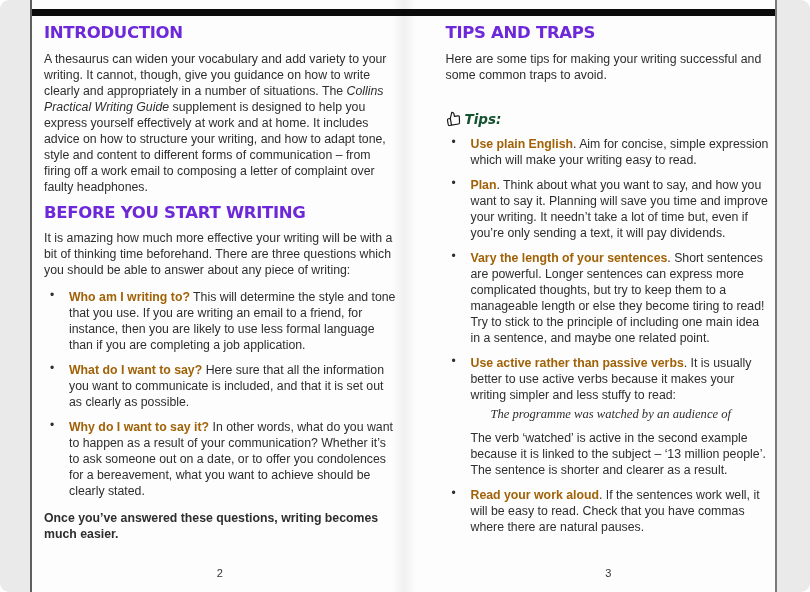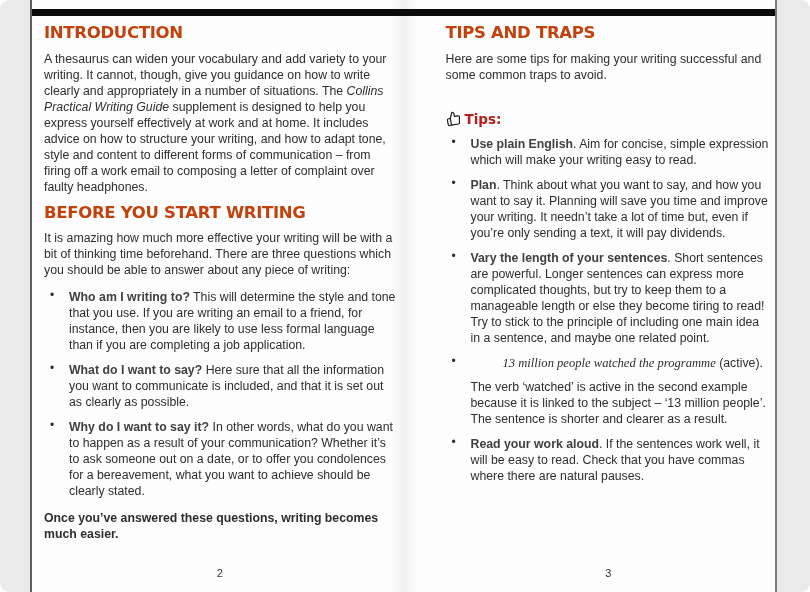--- a/index.html
+++ b/index.html
@@ -28,43 +28,43 @@
   }
   .pages { display:flex; height:100%; padding-top:23px; }
   .page { position:relative; width:50%; height:100%; }
   .page-left  { padding:0 8px 0 12px; }
   .page-right { padding:0 4px 0 42px; }
 
   .col { width:100%; }
   h1 {
     font-family:"DejaVu Sans", sans-serif;
     font-size:16.5px; font-weight:bold; letter-spacing:-0.3px;
-    color:#c2410c; margin:0 0 7px 0; line-height:1.25;
+    color:#6d28d9; margin:0 0 7px 0; line-height:1.25;
   }
   .section2 { }
   p.body, .bt {
     font-size:12.3px; line-height:16px; color:#2e2e2e;
     text-align:left;
   }
   p.body { margin-bottom:8px; }
   .bullets { margin-top:11px; }
   .bullet { position:relative; padding-left:25px; margin-bottom:9px; }
   .bullet .dot {
     position:absolute; left:6px; top:-1px; font-size:12px; color:#2e2e2e;
   }
-  .bt b { color:#404040; }
+  .bt b { color:#a16207; }
   .closing { margin-top:11px;font-weight:bold; }
 
   .tips-head {
     display:flex; align-items:center; gap:4px;
     margin:28px 0 9px 0;
   }
   .tips-head .label {
     font-family:"DejaVu Sans", sans-serif;
-    font-size:13.5px; font-weight:bold; color:#b91c1c;
+    font-size:13.5px; font-weight:bold; color:#14532d;font-style:italic;
   }
   .thumb { transform:rotate(-10deg); display:block; }
 
   .example { margin:3px 0 8px 0; }
   .ex-line { font-size:12.3px; line-height:16px; color:#2e2e2e; }
   .ex-line i { font-family:"Liberation Serif", serif; font-size:12.6px; }
   .ex1 { margin-left:20px; }
   .ex2 { margin-left:42px; margin-bottom:7px; }
   .ex3 { margin-left:32px; }
   .ex-follow { margin-top:8px; }
@@ -139,23 +139,24 @@
                 <span class="dot">•</span>
                 <p class="bt"><b>Plan</b><span>. Think about what you want to say, and how you want to say it. Planning will save you time and improve your writing. It needn’t take a lot of time but, even if you’re only sending a text, it will pay dividends.</span></p>
               </div>
               <div class="bullet">
                 <span class="dot">•</span>
                 <p class="bt"><b>Vary the length of your sentences</b><span>. Short sentences are powerful. Longer sentences can express more complicated thoughts, but try to keep them to a manageable length or else they become tiring to read! Try to stick to the principle of including one main idea in a sentence, and maybe one related point.</span></p>
               </div>
 
               <div class="bullet">
                 <span class="dot">•</span>
+                <p class="bt"><b>Use active rather than passive verbs</b><span>. It is usually better to use active verbs because it makes your writing simpler and less stuffy to read:</span></p>
 
                 <div class="example">
-                  <div class="ex-line ex3"><i>13 million people watched the programme</i><span> (active).</span></div>
+                  <div class="ex-line ex1"><i>The programme was watched by an audience of</i></div>
                 </div>
 
                 <p class="bt ex-follow">The verb ‘watched’ is active in the second example because it is linked to the subject – ‘13 million people’. The sentence is shorter and clearer as a result.</p>
               </div>
 
               <div class="bullet">
                 <span class="dot">•</span>
                 <p class="bt"><b>Read your work aloud</b><span>. If the sentences work well, it will be easy to read. Check that you have commas where there are natural pauses.</span></p>
               </div>
             </div>

